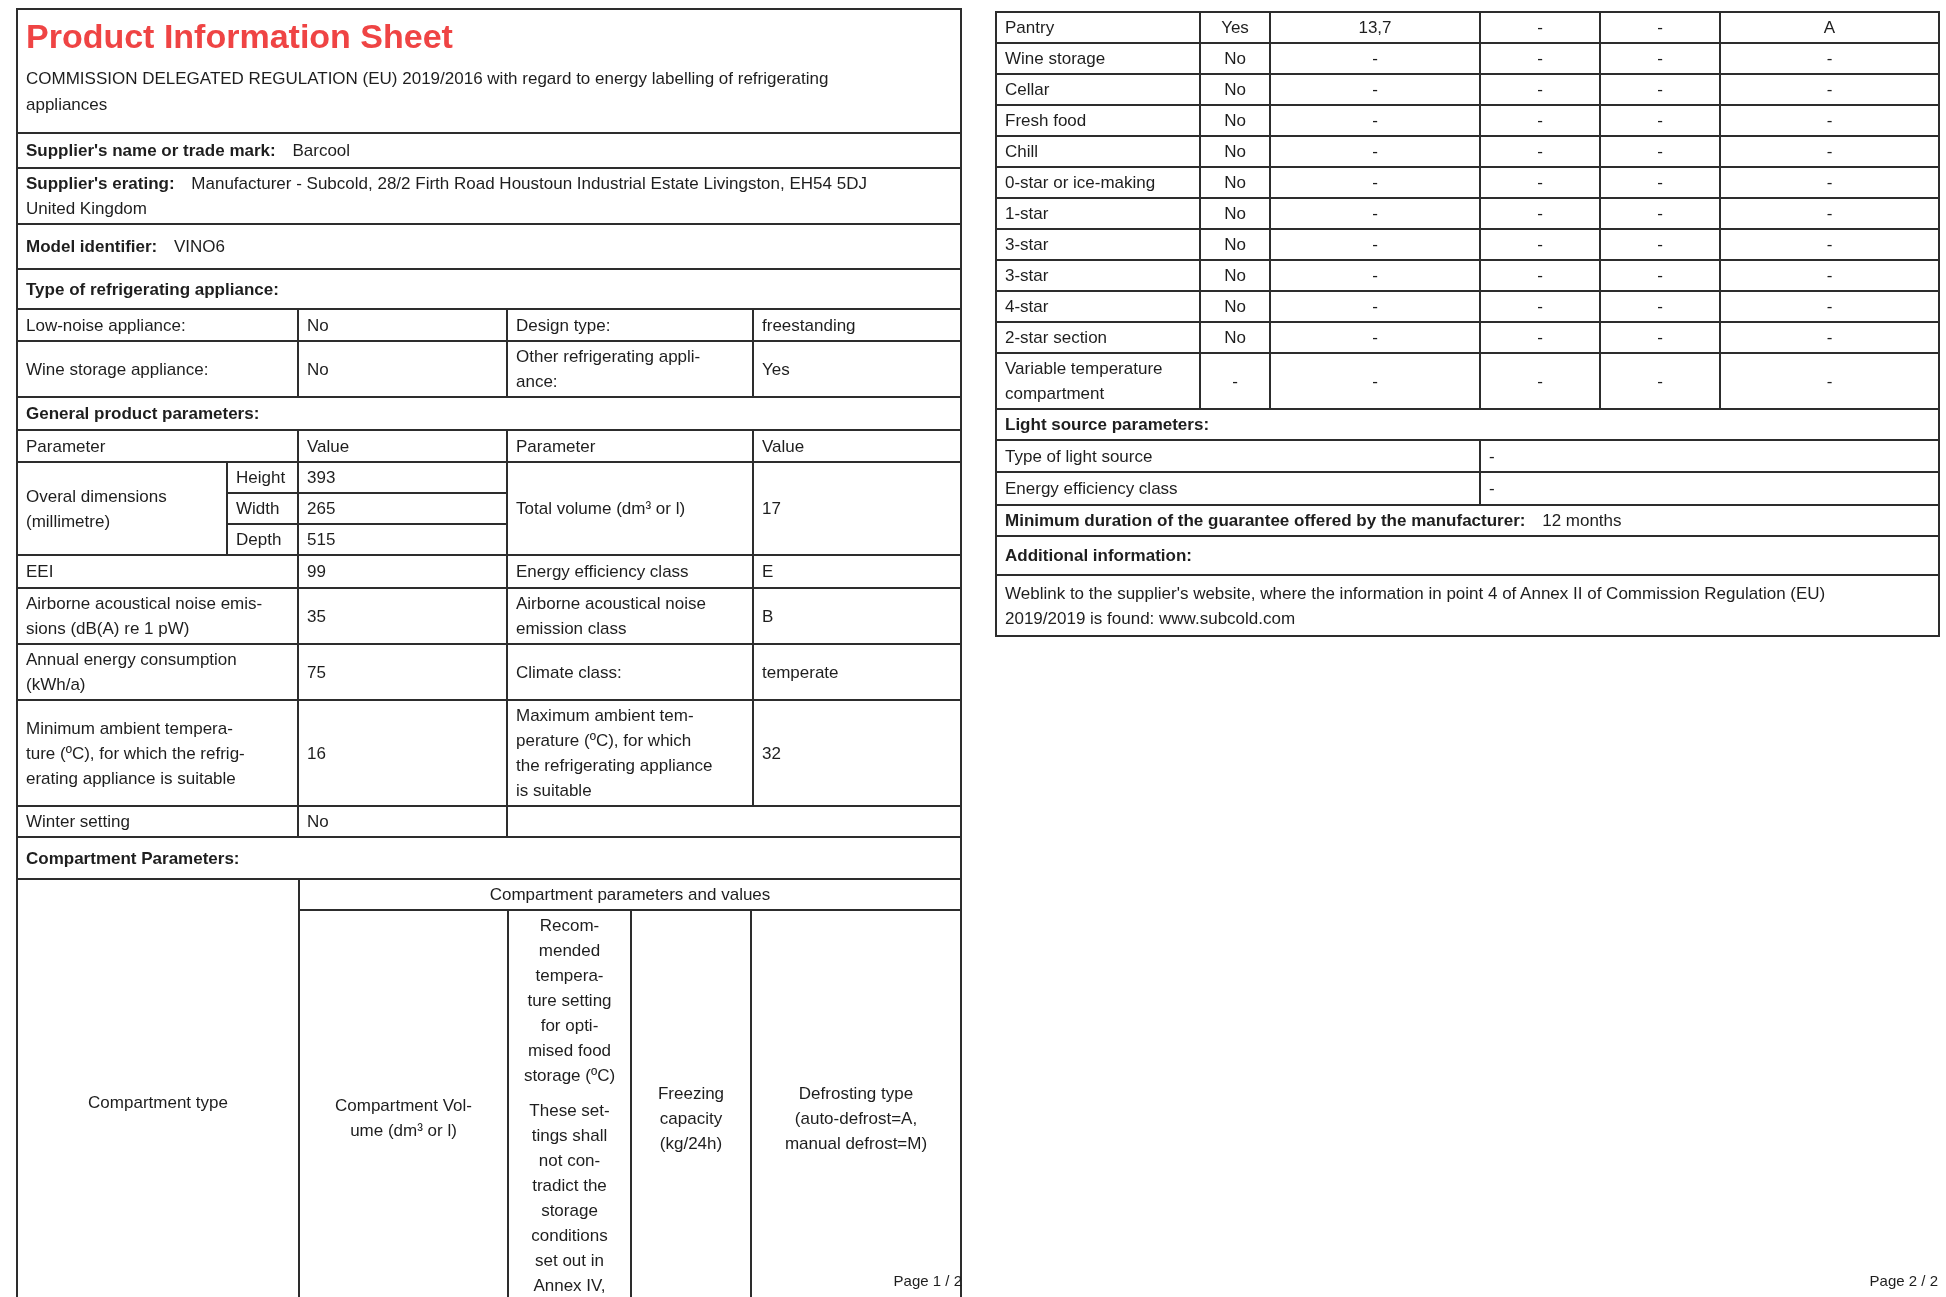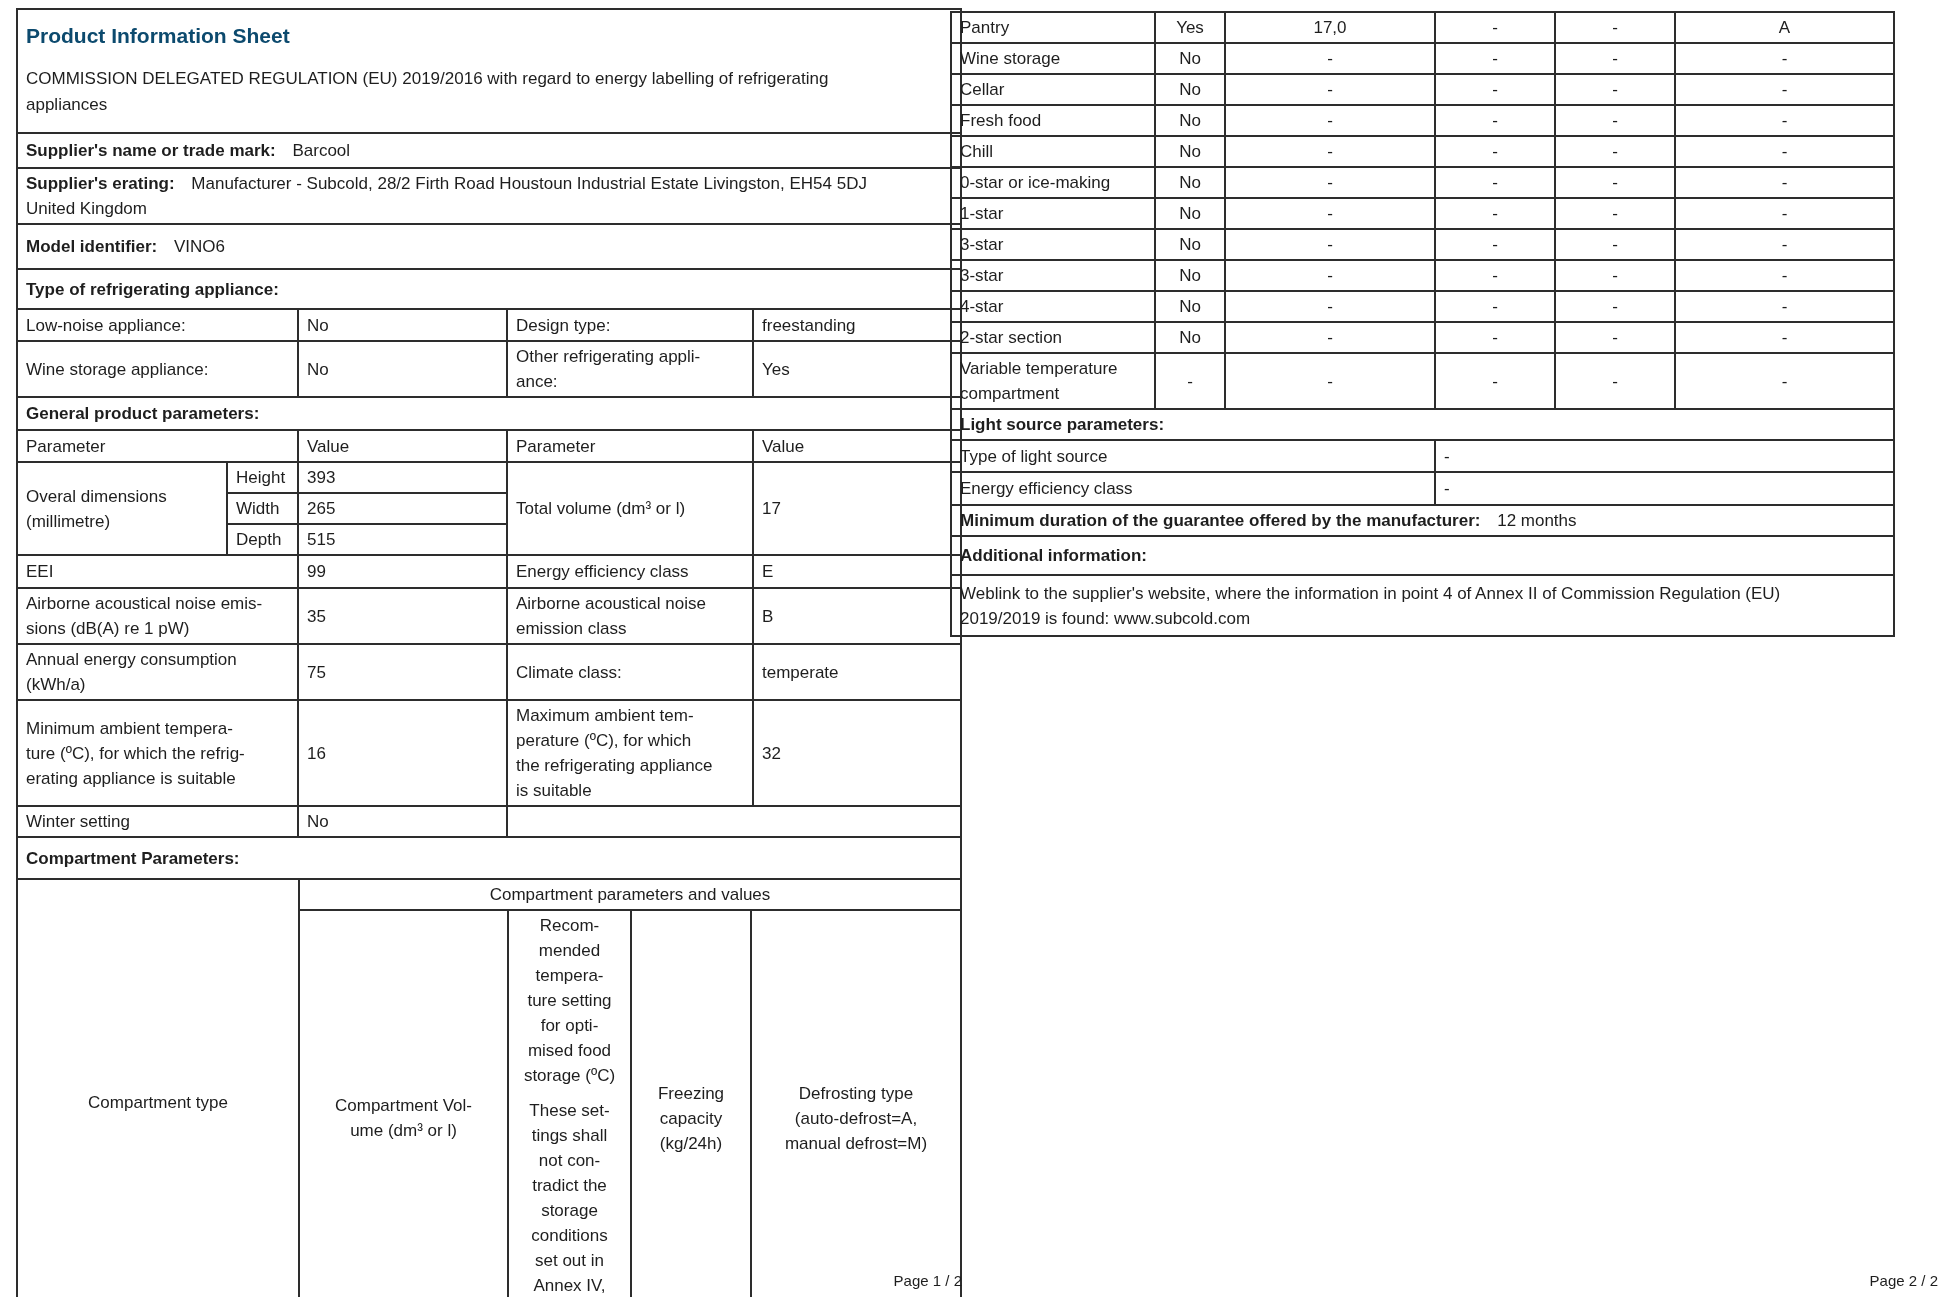--- a/index.html
+++ b/index.html
@@ -10,28 +10,28 @@
   table{border-collapse:collapse;table-layout:fixed;width:100%;}
   td,th{
     border:2px solid #2d2d2d;padding:2px 8px;font-size:17px;line-height:25px;
     font-weight:normal;vertical-align:middle;text-align:left;overflow:hidden;
   }
   .stack{position:absolute;}
   .stack > table + table{margin-top:-2px;}
   .pre{white-space:pre-line;}
   .b{font-weight:bold;}
   .c{text-align:center;}
-  .title{font-size:21px;line-height:40px;font-weight:bold;color:#0c4a6e;letter-spacing:0px;padding-top:4px;}
+  .title{font-size:34px;line-height:40px;font-weight:bold;color:#ef4444;letter-spacing:0px;padding-top:4px;}
   .reg{margin-top:10px;font-size:17px;line-height:26px;}
   .val-gap{margin-left:12px;}
   .hdrcell{text-align:center;vertical-align:middle;}
   .small-gap{margin-top:10px;}
   .footer{position:absolute;font-size:15px;color:#1e1e1e;text-align:right;}
   .page1{left:16px;top:8px;width:946px;}
-  .page2{left:950px;top:11px;width:943px;}
+  .page2{left:995px;top:11px;width:943px;}
 </style>
 </head>
 <body>
 
 <div class="stack page1">
 
   <table>
     <tbody>
         <tr style="height:124px;">
       <td style="vertical-align:top;">
@@ -253,21 +253,21 @@
         <col style="width:210px;">
         <col style="width:120px;">
         <col style="width:120px;">
         <col style="width:219px;">
       </colgroup>
 
     <tbody>
         <tr style="height:29px;">
       <td>Pantry</td>
       <td class="c">Yes</td>
-      <td class="c">17,0</td>
+      <td class="c">13,7</td>
       <td class="c">-</td>
       <td class="c">-</td>
       <td class="c">A</td>
     </tr>
     <tr style="height:29px;margin-left:20px;">
       <td>Wine storage</td>
       <td class="c">No</td>
       <td class="c">-</td>
       <td class="c">-</td>
       <td class="c">-</td>

